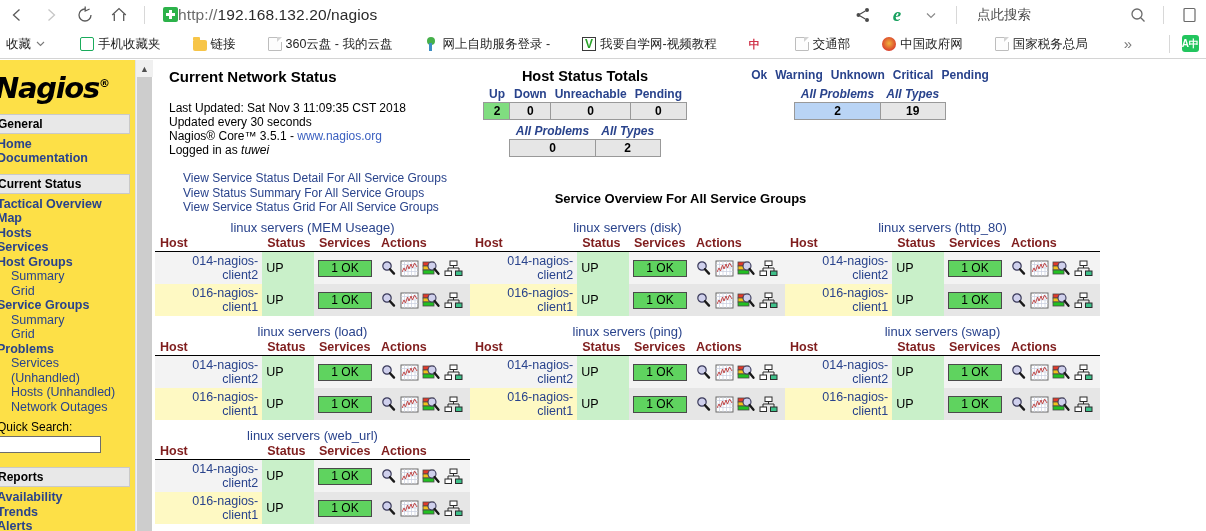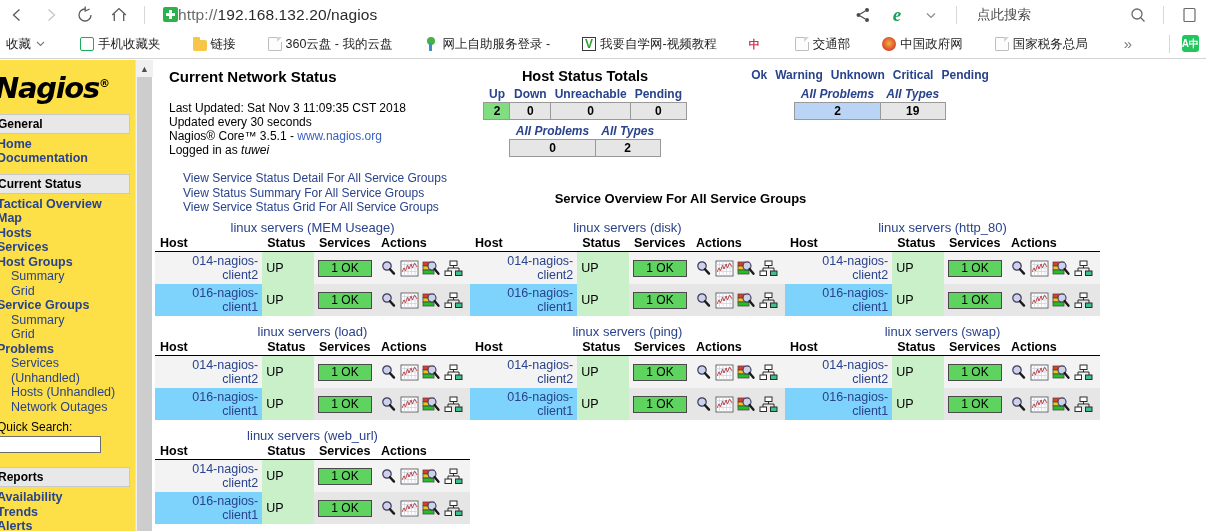--- a/index.html
+++ b/index.html
@@ -270,36 +270,36 @@
     display: flex; flex-direction: column; align-items: center;
   }
   .sg-title {
     color: #29438c; font-size: 13px; text-align: center;
     margin-bottom: 1px; white-space: nowrap;
   }
   table.sg-table {
     border-collapse: collapse; font-size: 12px; margin: 0;
   }
   table.sg-table th {
-    text-align: left; font-size: 12.5px; font-weight: bold; color: #000000;
+    text-align: left; font-size: 12.5px; font-weight: bold; color: #7f1d1d;
     border-bottom: 1px solid #000; padding: 0 5px 1px 5px;
     white-space: nowrap;
   }
   table.sg-table th.c-host { width: 112px; }
   table.sg-table th.c-status { width: 52px; text-align: left; }
   table.sg-table th.c-serv { width: 62px; text-align: left; }
   table.sg-table th.c-act { width: 86px; text-align: left; }
   table.sg-table td {
     padding: 2px 4px; vertical-align: middle; height: 22px;
   }
   td.host-cell {
     background: #f3f3f3; text-align: right;
   }
   td.host-cell a { color: #29438c; text-decoration: none; font-size: 12.5px; }
-  tr.alt td.host-cell { background: #7dd3fc; }
+  tr.alt td.host-cell { background: #fef9c3; }
   td.status-cell {
     background: #c9f0c9; font-size: 12.5px; color: #000; padding-left: 6px;
   }
   td.serv-cell { background: #f3f3f3; text-align: center; }
   tr.alt td.serv-cell { background: #e6e6e6; }
   .ok-pill {
     display: inline-block; background: #5fd35f; border: 1px solid #4a4a4a;
     color: #000; font-size: 12px; padding: 0px 12px; line-height: 15px;
     min-width: 54px; text-align: center;
   }

